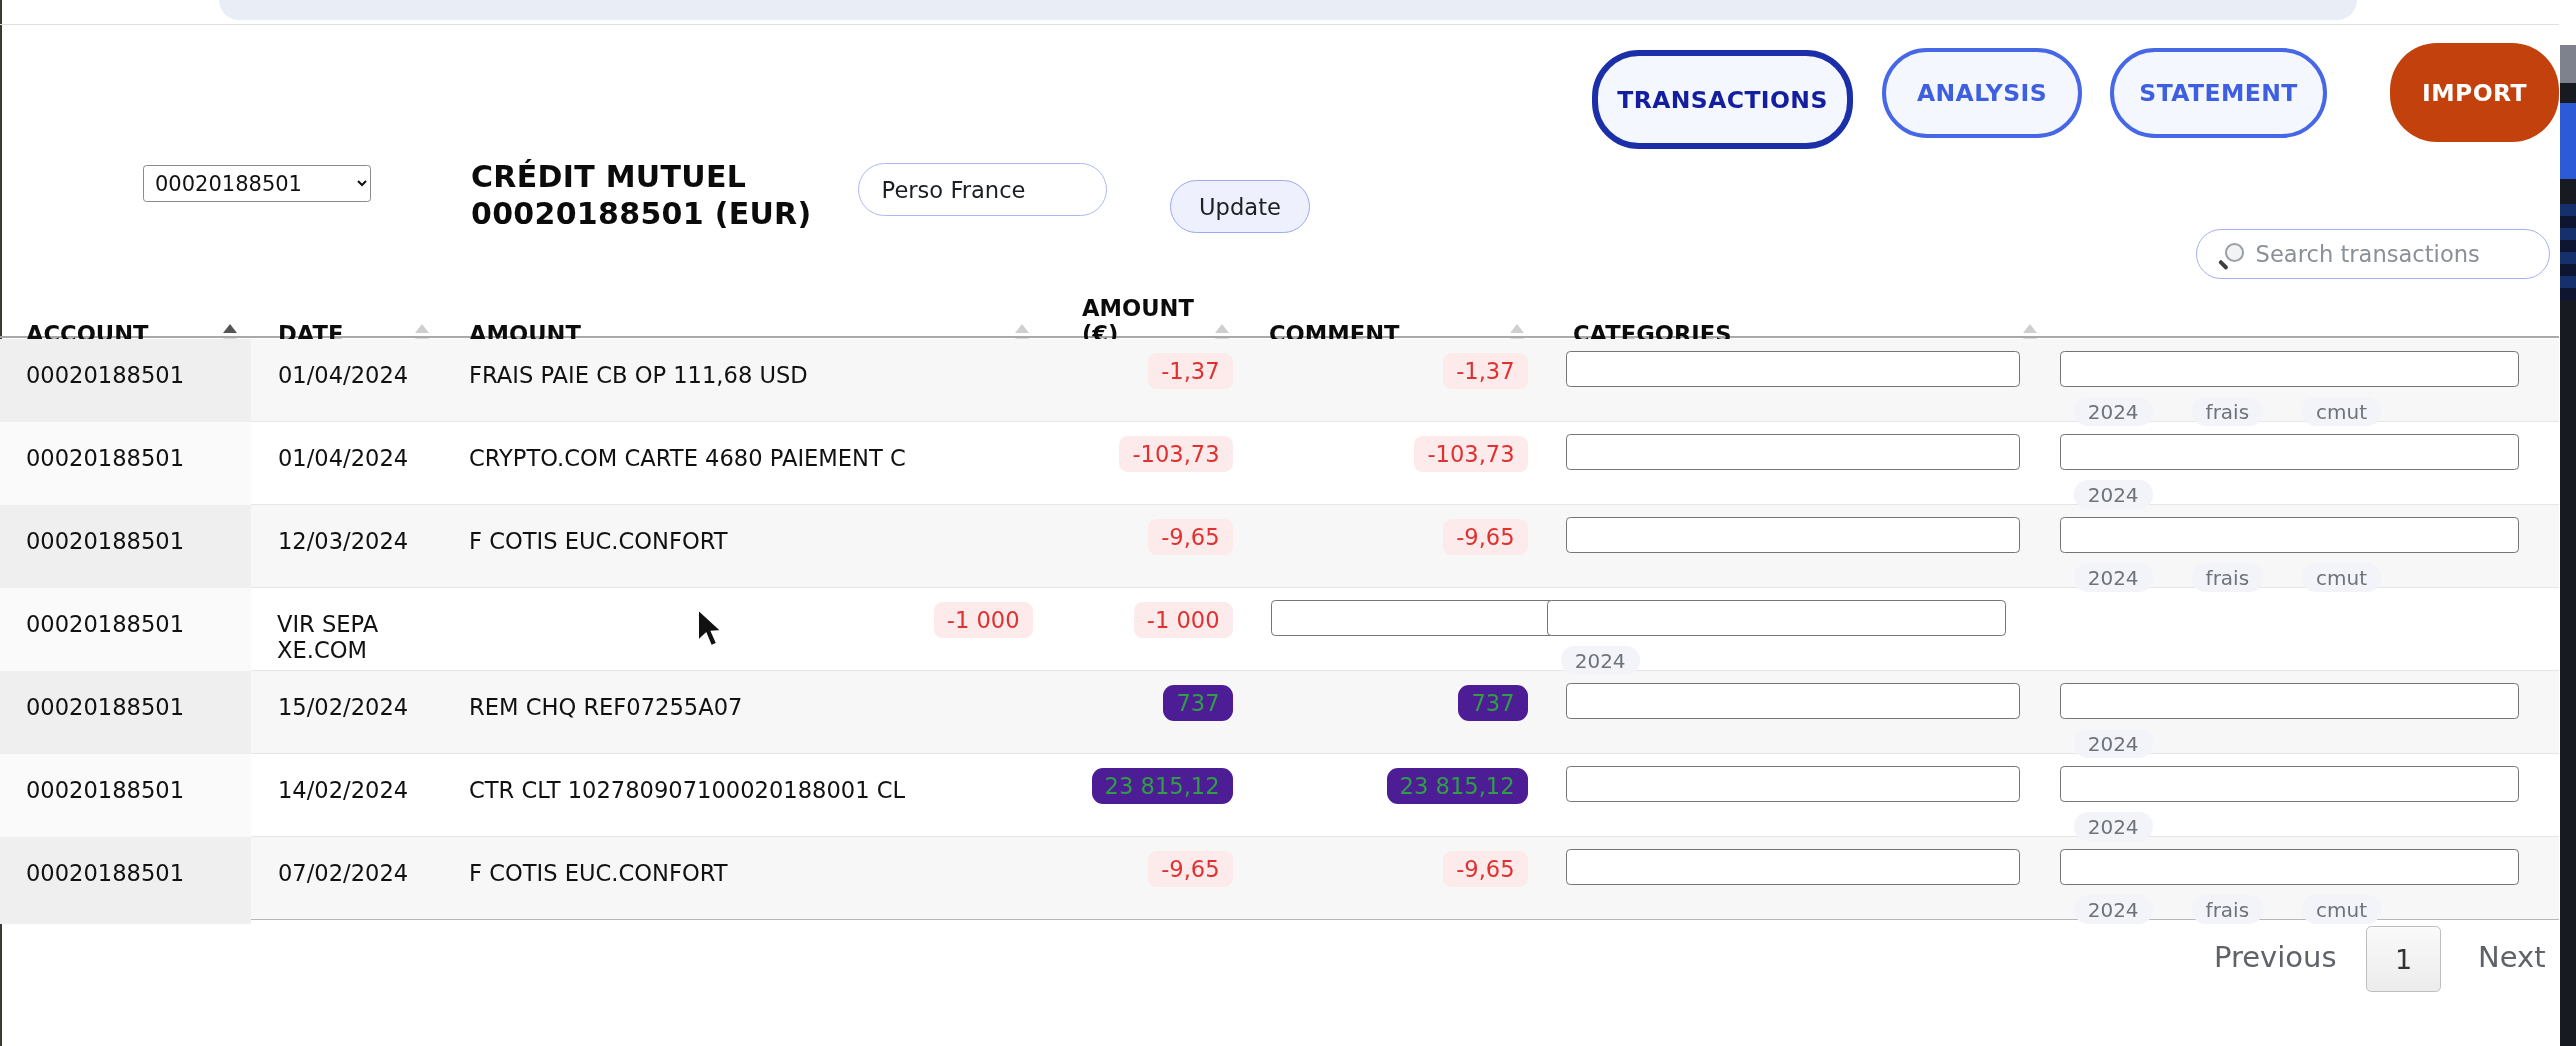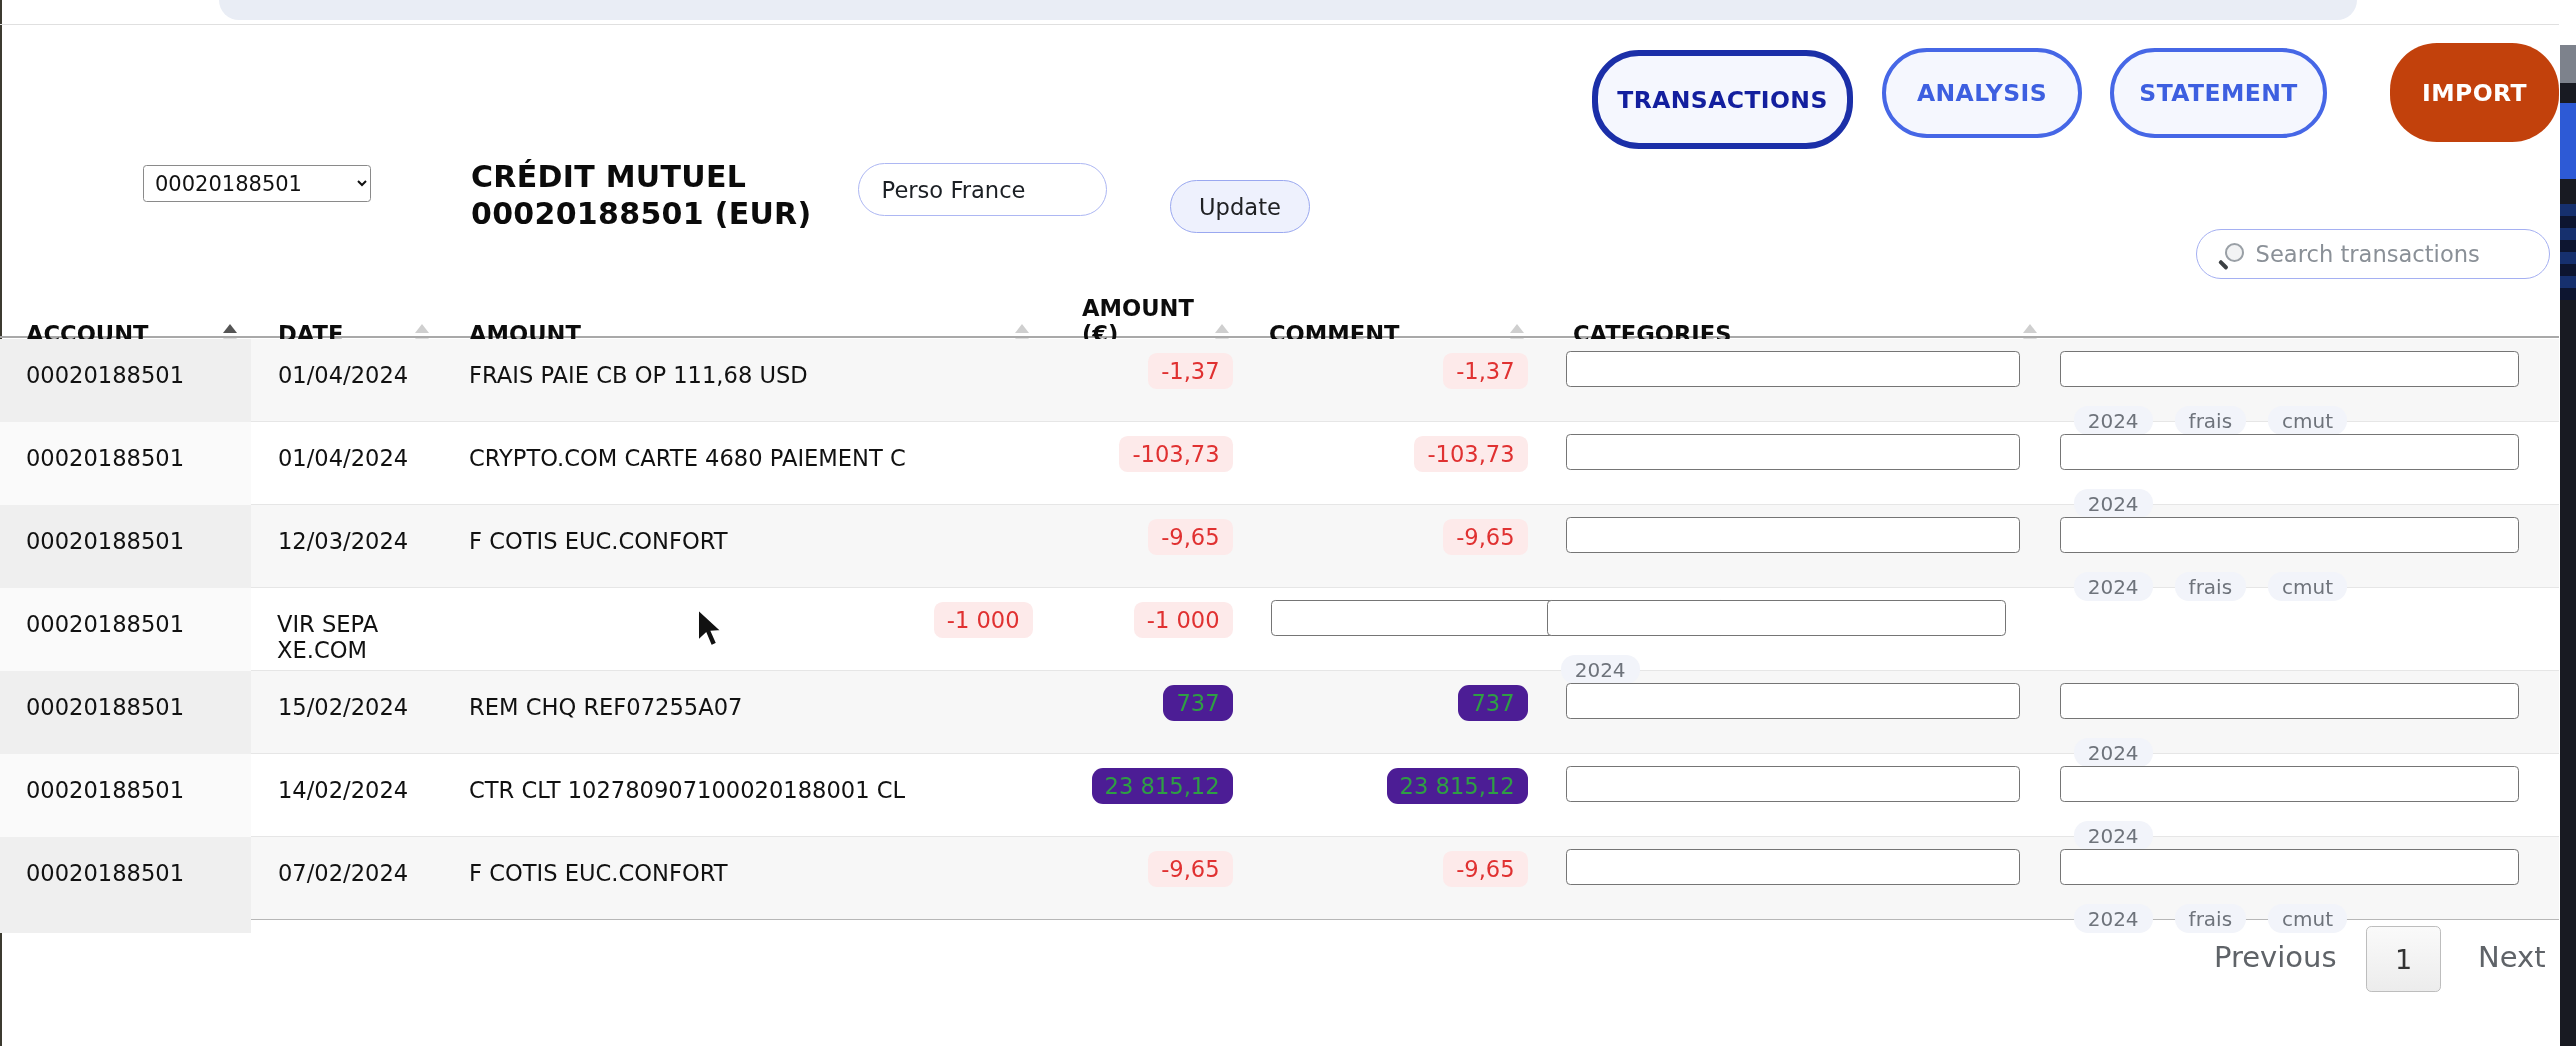--- a/index.html
+++ b/index.html
@@ -87,21 +87,21 @@
   .t-amount  { text-align:right; padding:14px 10.4px 0 0; }
   .pill { display:inline-block; padding:5.2px 13px; border-radius:8.7px; font-size:22.6px; }
   .pill.neg { color:#e03131; background:#fdeaea; }
   .pill.pos { color:#2f9e44; background:#4c1d95;border-radius:11px; }
   .t-comment input, .t-cat input {
       width:454px; height:36px; border:1.7px solid #757575; border-radius:4.3px;
       background:#fff; font-size:21px; padding:0 8.7px; font-family:"DejaVu Sans",sans-serif; }
   .t-comment { padding:12px 0 0 28px; }
   .t-cat     { padding:12px 0 0 8.7px; }
   .t-cat input { width:459px; }
-  .tags { margin:19px 0 0 14px; display:flex; gap:22px; }
+  .tags { margin:10px 0 0 14px; display:flex; gap:39px; }
   .tag { background:#f2f4fa; color:#6e737b; font-size:20px; padding:2.6px 14px; border-radius:14px; }
 
   
   .pg-prev { position:absolute; left:2214px; top:940px; font-size:29px; color:#5f6368; cursor:pointer; }
   .pg-num  { position:absolute; left:2366px; top:926px; width:75px; height:66px;
              border:1.7px solid #bdbdbd; border-radius:5.2px; background:linear-gradient(#fafafa,#ececec);
              display:flex; align-items:center; justify-content:center; font-size:27px; color:#333; cursor:pointer; }
   .pg-next { position:absolute; left:2478px; top:940px; font-size:29px; color:#5f6368; cursor:pointer; }
 
   

